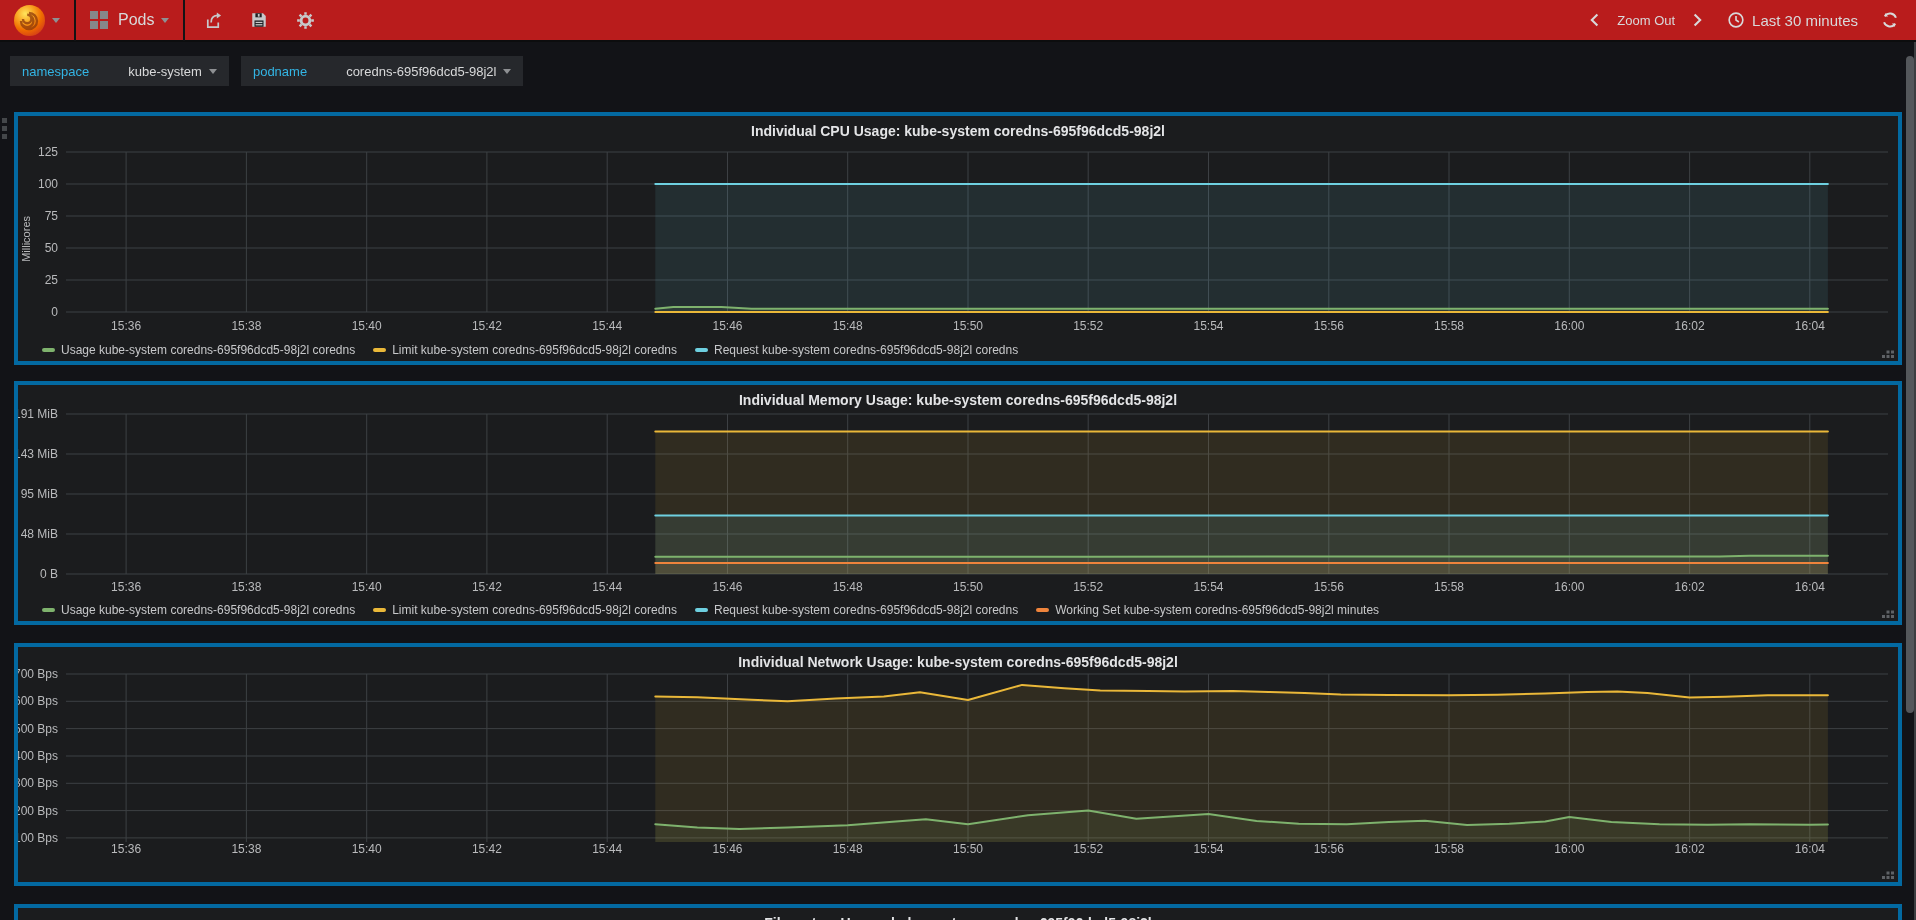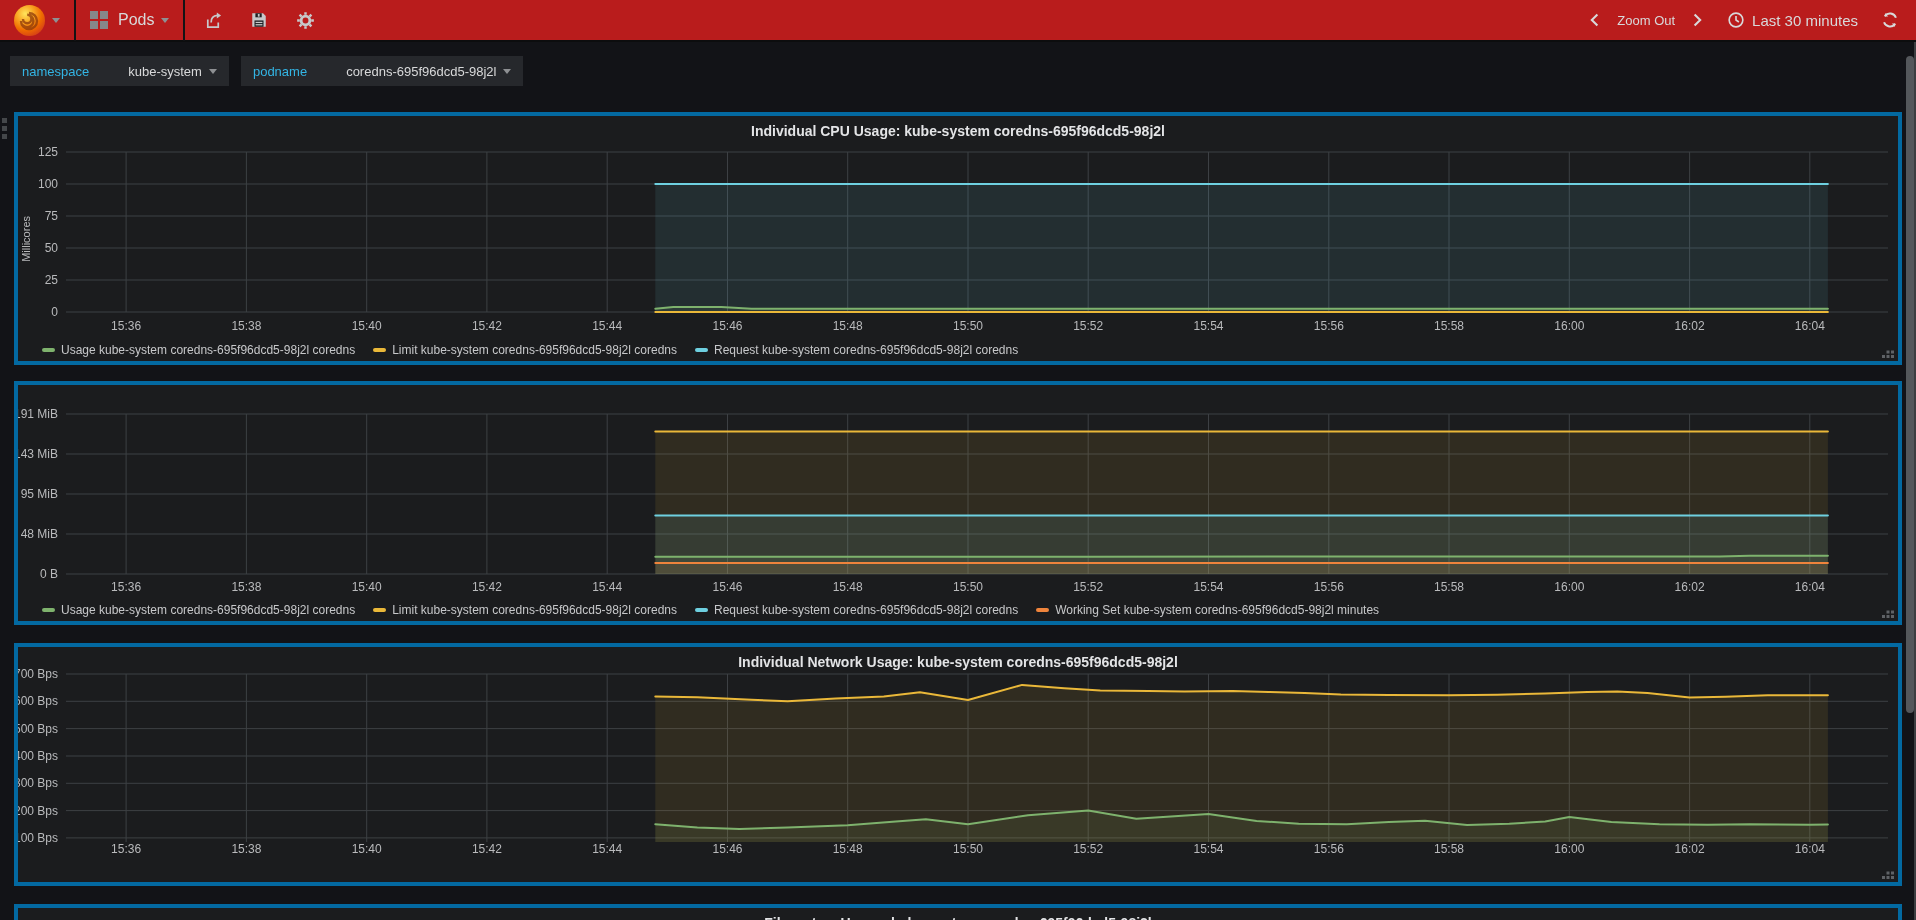--- a/index.html
+++ b/index.html
@@ -222,20 +222,21 @@
         </span>
         <span class="legend-item">
           <span class="legend-bar" style="background: rgb(110, 208, 224);"></span>
           <span>Request kube-system coredns-695f96dcd5-98j2l coredns</span>
         </span>
       </div>
     <div class="resize-handle"></div>
   </section>
 
   <section class="panel" style="top:381px;height:244px;">
+    <div class="panel-title">Individual Memory Usage: kube-system coredns-695f96dcd5-98j2l</div>
     <svg class="chart" width="1886" height="242">
         <line x1="48" x2="1870" y1="189.0" y2="189.0" stroke="#3d4044" stroke-width="1"></line>
         <text x="40" y="193.0" text-anchor="end">0 B</text>
         <line x1="48" x2="1870" y1="149.0" y2="149.0" stroke="#3d4044" stroke-width="1"></line>
         <text x="40" y="153.0" text-anchor="end">48 MiB</text>
         <line x1="48" x2="1870" y1="109.0" y2="109.0" stroke="#3d4044" stroke-width="1"></line>
         <text x="40" y="113.0" text-anchor="end">95 MiB</text>
         <line x1="48" x2="1870" y1="69.0" y2="69.0" stroke="#3d4044" stroke-width="1"></line>
         <text x="40" y="73.0" text-anchor="end">143 MiB</text>
         <line x1="48" x2="1870" y1="29.0" y2="29.0" stroke="#3d4044" stroke-width="1"></line>

